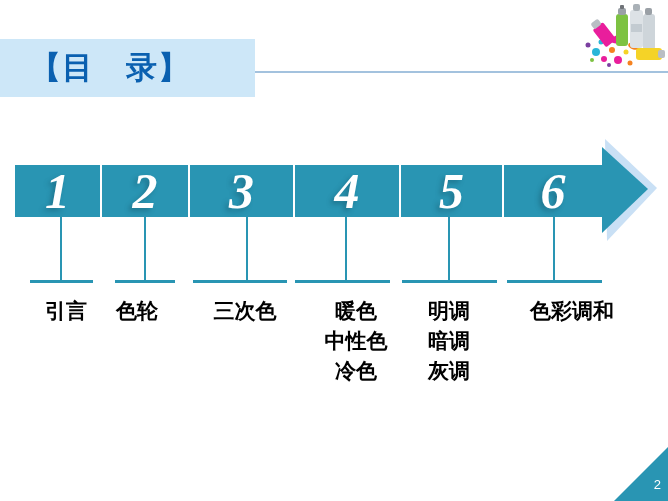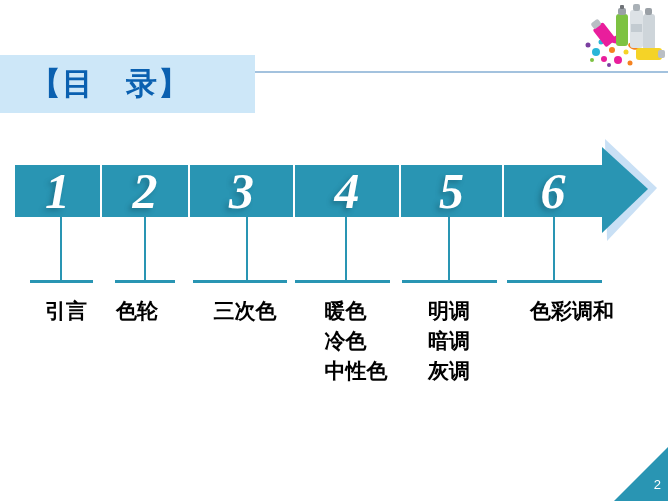--- a/index.html
+++ b/index.html
@@ -4,21 +4,21 @@
 <style>
   html,body { margin:0; padding:0; background:#888; }
   .slide {
     position:relative; width:668px; height:501px; background:#ffffff;
     overflow:hidden; font-family:"Liberation Sans", sans-serif;
   }
 
   
   .title-box {
     position:absolute; left:0; top:39px; width:255px; height:58px;
-    background:#cde7f8; display:flex; align-items:center;margin-top:16px;
+    background:#cde7f8; display:flex; align-items:center;
   }
   .title-text {
     padding-left:30px; font-size:31px; font-weight:bold; color:#0a60b0;
     letter-spacing:1px; white-space:nowrap;
   }
   .title-rule {
     position:absolute; left:255px; top:71px; width:413px; height:2px;
     background:#a3c2de;
   }
 
@@ -44,21 +44,21 @@
   
   .arrowhead { position:absolute; left:598px; top:138px; }
 
   
   .vline { position:absolute; top:217px; width:2px; height:65px; background:#2995b3; }
   .hbar  { position:absolute; top:280px; height:3px; background:#2995b3; }
 
   
   .toc-col {
     position:absolute; top:296px; transform:translateX(-50%);
-    color:#000; font-size:21px; line-height:30px;
+    text-align:center; color:#000; font-size:21px; line-height:30px;
     font-weight:600; white-space:nowrap;
   }
 
   
   .corner { position:absolute; right:0; bottom:0; }
   .page-num {
     position:absolute; right:7px; bottom:9px; color:#ffffff; font-size:13px;
   }
 </style>
 </head>
@@ -154,22 +154,22 @@
     <div>引言</div>
   </div>
   <div class="toc-col" style="left:137px">
     <div>色轮</div>
   </div>
   <div class="toc-col" style="left:245px">
     <div>三次色</div>
   </div>
   <div class="toc-col" style="left:356px">
     <div>暖色</div>
+    <div>中性色</div>
     <div>冷色</div>
-    <div>中性色</div>
   </div>
   <div class="toc-col" style="left:449px">
     <div>明调</div>
     <div>暗调</div>
     <div>灰调</div>
   </div>
   <div class="toc-col" style="left:572px">
     <div>色彩调和</div>
   </div>
 

